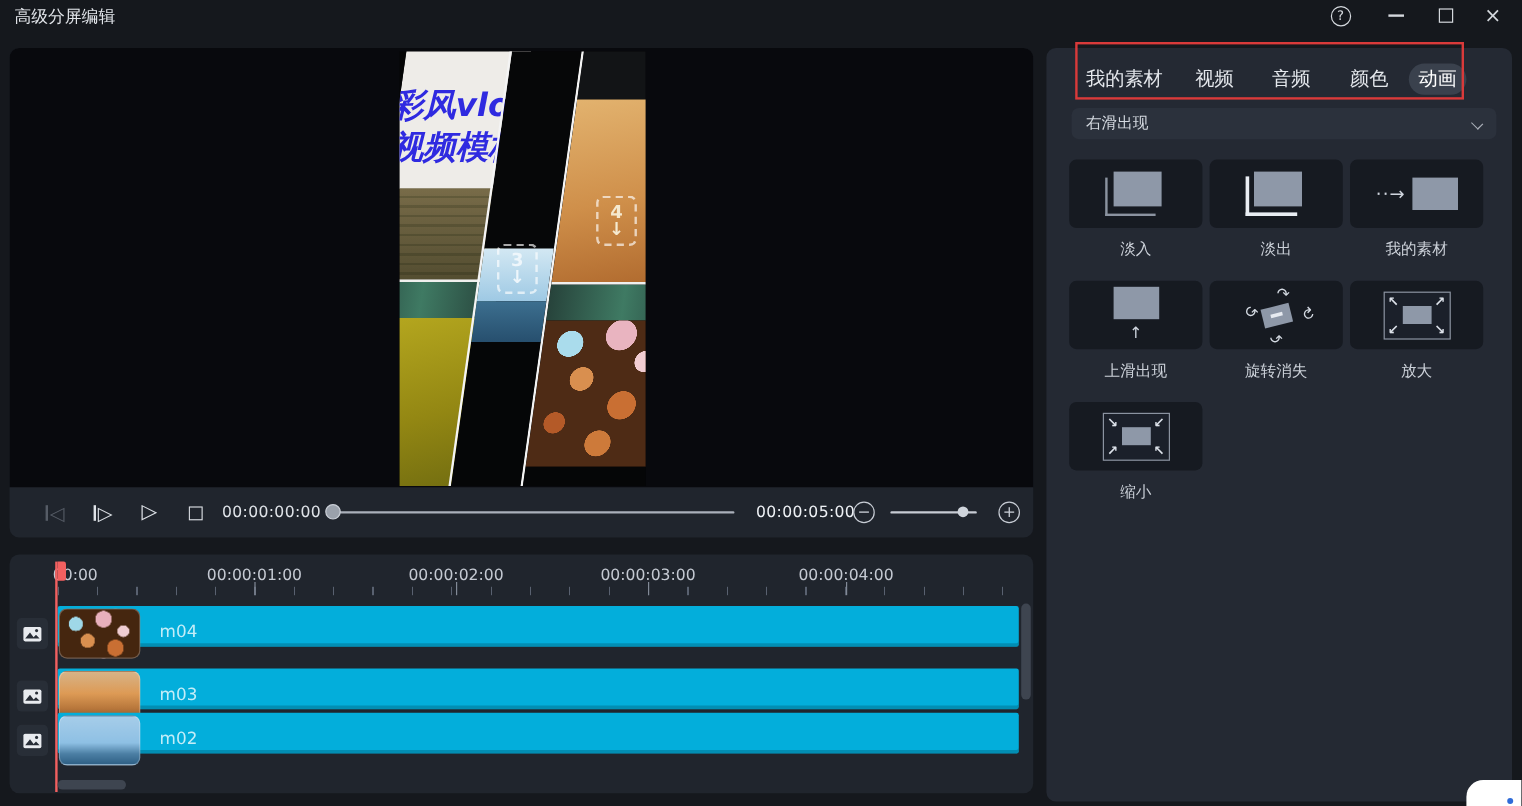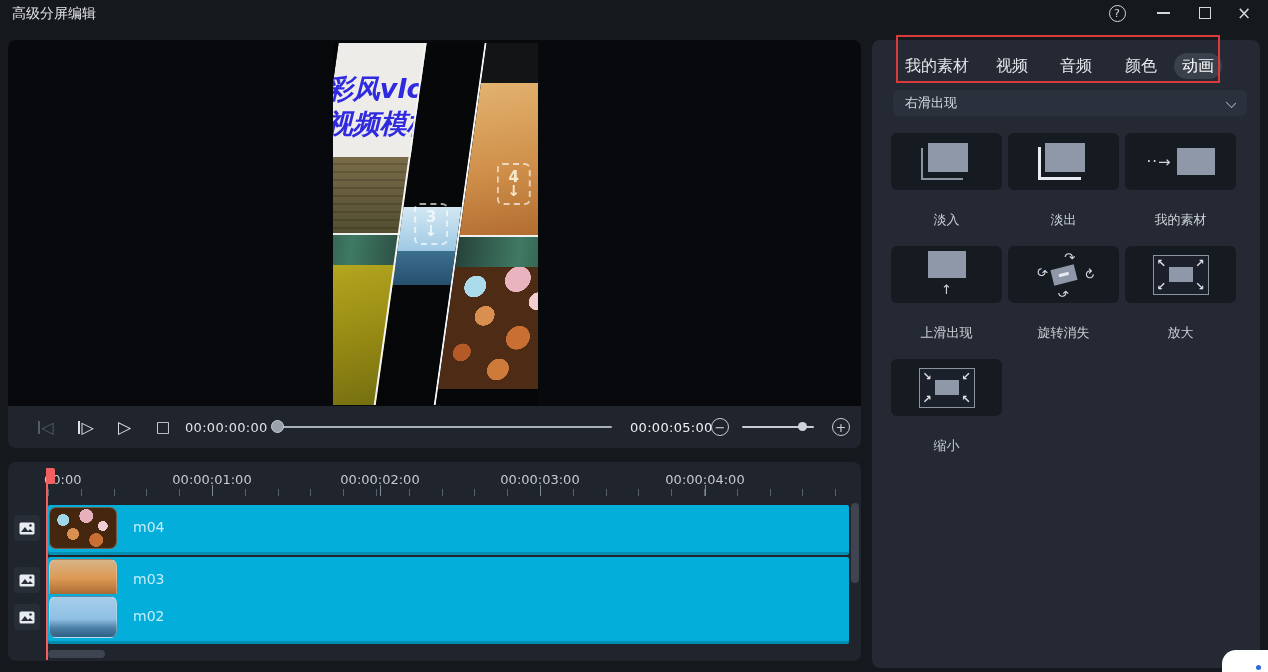--- a/index.html
+++ b/index.html
@@ -76,21 +76,21 @@
   .ruler-label { position:absolute; top:10px; font-size:13px; color:#c4c9d2; transform:translateX(-50%); white-space:nowrap; }
   .rl0 { left:36px; transform:none; }
   .ruler-ticks { position:absolute; left:40px; top:27px; width:806px; height:7px;
       background:repeating-linear-gradient(to right,#596170 0 1px,transparent 1px 32.8px); }
   .major-tick { position:absolute; top:23px; width:1px; height:11px; background:#828a97; }
   .playhead-line { position:absolute; left:38px; top:6px; width:2px; height:192px; background:#f26060; z-index:6; }
   .playhead-flag { position:absolute; left:40px; top:6px; width:7px; height:16px; background:#f26060; border-radius:0 2px 2px 0; z-index:6; cursor:grab; }
   .track-row { position:absolute; left:0; width:853px; height:46px; }
   .tr0 { top:43px; } .tr1 { top:95px;padding-left:32px; } .tr2 { top:132px; }
   .track-head { position:absolute; left:6px; top:10px; width:26px; height:26px; background:#282e37; border-radius:4px; display:flex; align-items:center; justify-content:center; }
-  .clip { position:absolute; left:40px; top:0; width:801px; height:50px; background:#03aedb; border-radius:2px; box-shadow:inset 0 -3px rgba(0,0,0,.18); cursor:pointer; }
+  .clip { position:absolute; left:40px; top:0; width:801px; height:34px; background:#03aedb; border-radius:2px; box-shadow:inset 0 -3px rgba(0,0,0,.18); cursor:pointer; }
   .clip-thumb { position:absolute; left:1px; top:2px; width:68px; height:42px; border-radius:7px; border:1px solid rgba(255,255,255,.25); }
   .th-m04 { background:
       radial-gradient(circle 6px at 20% 30%, #9fd8e8 97%, transparent),
       radial-gradient(circle 7px at 55% 20%, #e8b0bc 97%, transparent),
       radial-gradient(circle 5px at 80% 45%, #f0cdd2 97%, transparent),
       radial-gradient(circle 6px at 35% 65%, #d98f4f 97%, transparent),
       radial-gradient(circle 7px at 70% 80%, #c96f33 97%, transparent),
       #45260f; }
   .th-m03 { background:linear-gradient(180deg,#d7b387 0%,#dd9a55 45%,#b9783c 75%,#8a5528 100%); }
   .th-m02 { background:linear-gradient(180deg,#a6cde9 0%,#8ec0e4 55%,#4c7fa4 78%,#2e5f84 100%); }
@@ -100,21 +100,21 @@
 
   
   .right-panel { position:absolute; left:872px; top:40px; width:388px; height:628px; background:#242933; border-radius:8px; }
   .tab { position:absolute; top:13px; height:26px; display:flex; align-items:center; font-size:16px; color:#e4e7ec; cursor:pointer; white-space:nowrap; }
   .tab0 { left:33px; } .tab1 { left:124px; } .tab2 { left:188px; } .tab3 { left:253px; }
   .tab4 { left:302px; width:48px; justify-content:center; background:#3a414d; border-radius:13px; color:#ffffff; }
   .annotation-box { position:absolute; left:896px; top:35px; width:324px; height:48px; border:2px solid #d93a3a; z-index:20; pointer-events:none; }
   .dropdown { position:absolute; left:21px; top:50px; width:354px; height:26px; background:#2b313c; border-radius:6px; display:flex; align-items:center; font-size:13px; color:#d4d9e0; padding:0 12px; cursor:pointer; }
   .chevron { position:absolute; right:12px; top:9px; width:8px; height:8px; border-right:1.5px solid #aab0ba; border-bottom:1.5px solid #aab0ba; transform:rotate(45deg) scaleY(.8); }
   .preset-grid { position:absolute; left:19px; top:93px; width:350px; display:grid; grid-template-columns:repeat(3,111px); column-gap:6px; row-gap:17px; }
-  .cell { display:flex; flex-direction:column; align-items:center;gap:12px; }
+  .cell { display:flex; flex-direction:column; align-items:center; }
   .tile { width:111px; height:57px; background:#161a21; border-radius:6px; position:relative; display:flex; align-items:center; justify-content:center; cursor:pointer; color:#cfd5de; }
   .plabel { margin-top:9px; font-size:13px; color:#ccd1d9; }
   .grect { width:38px; height:27px; background:#8e98a8; display:block; }
   .ic-fade::before { content:""; position:absolute; left:30px; bottom:10px; width:40px; height:30px; border-left:2px solid #8b93a0; border-bottom:2px solid #8b93a0; }
   .ic-fade::after  { content:""; position:absolute; left:37px; top:10px; width:40px; height:29px; background:#8e98a8; }
   .ic-fadeout::before { border-color:#e9edf3; border-width:3px; }
   .dots-arrow::before { content:"··→"; font-size:15px; letter-spacing:1px; color:#cfd5de; }
   .ic-pause { gap:5px; }
   .pbars { width:9px; height:16px; border-left:2px solid #cfd5de; border-right:2px solid #cfd5de; }
   .ic-slideright { gap:5px; }

